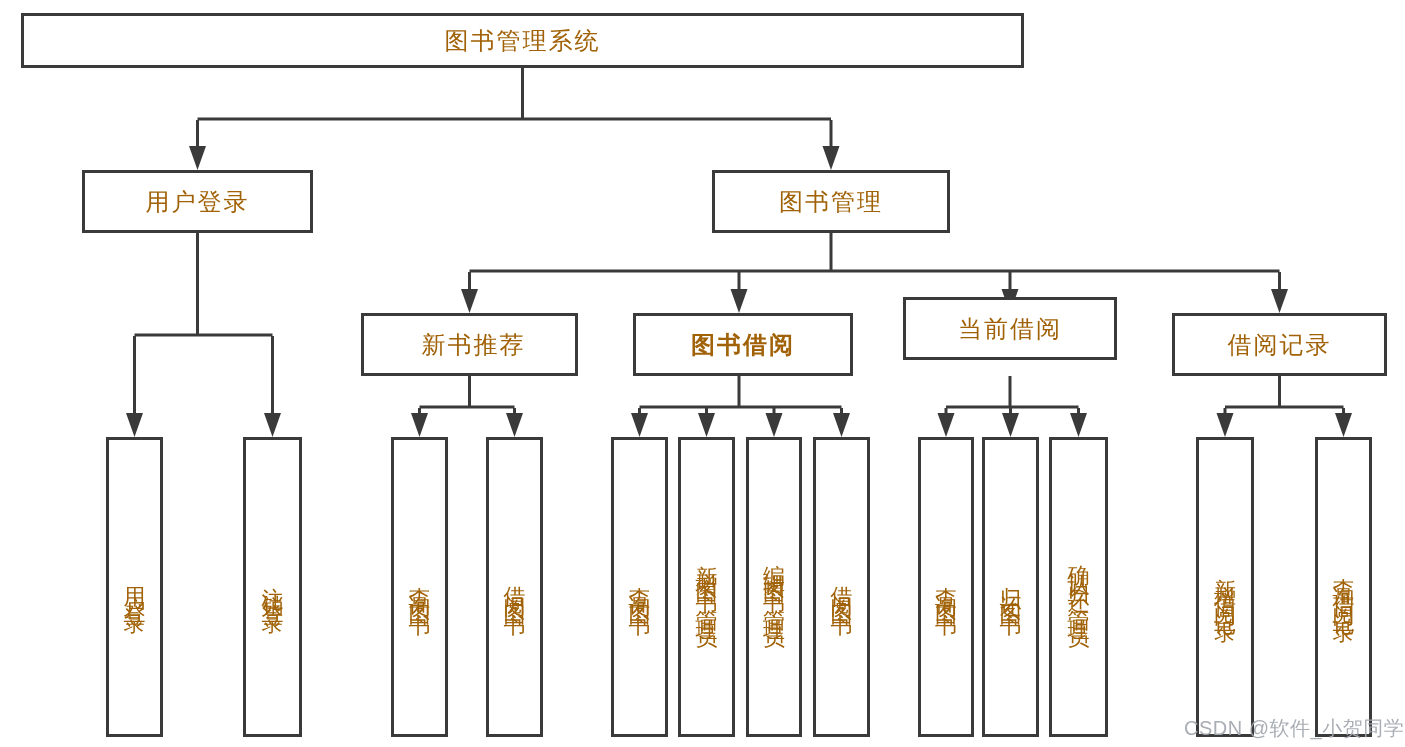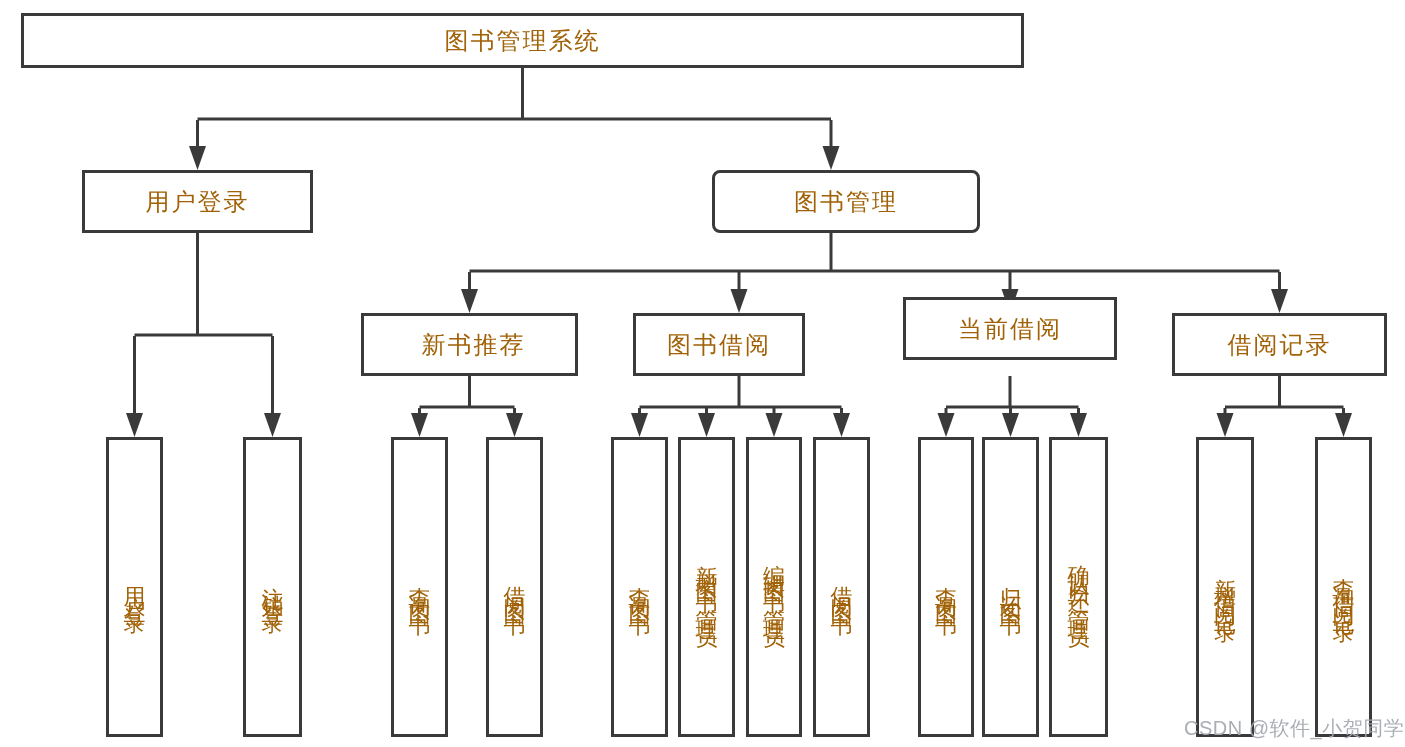--- a/index.html
+++ b/index.html
@@ -42,23 +42,23 @@
   .vnode {
     writing-mode: vertical-rl;
     text-orientation: mixed;
     font-size: 22px;
     letter-spacing: 9px;
     line-height: 1;
   }
   
   #n-root        { left: 21px;   top: 13px;  width: 1003px; height: 55px; }
   #n-user-login  { left: 82px;   top: 170px; width: 231px;  height: 63px; }
-  #n-book-mgmt   { left: 712px;  top: 170px; width: 268px;  height: 63px; border-radius: 8px; }
+  #n-book-mgmt   { left: 712px;  top: 170px; width: 238px;  height: 63px; }
   #n-new-rec     { left: 361px;  top: 313px; width: 217px;  height: 63px; padding-left: 8px; }
-  #n-borrow      { left: 633px;  top: 313px; width: 172px;  height: 63px; }
+  #n-borrow      { left: 633px;  top: 313px; width: 220px;  height: 63px; font-weight: bold; }
   #n-current     { left: 903px;  top: 297px; width: 214px;  height: 63px; }
   #n-records     { left: 1172px; top: 313px; width: 215px;  height: 63px; }
   .leaf          { top: 437px; height: 300px; }
   #l-login       { left: 106px;  width: 57px; }
   #l-logout      { left: 243px;  width: 59px; }
   #l-query-a     { left: 391px;  width: 57px; }
   #l-borrow-a    { left: 486px;  width: 57px; }
   #l-query-b     { left: 611px;  width: 57px; }
   #l-add-book    { left: 678px;  width: 57px; }
   #l-edit-book   { left: 746px;  width: 56px; }

